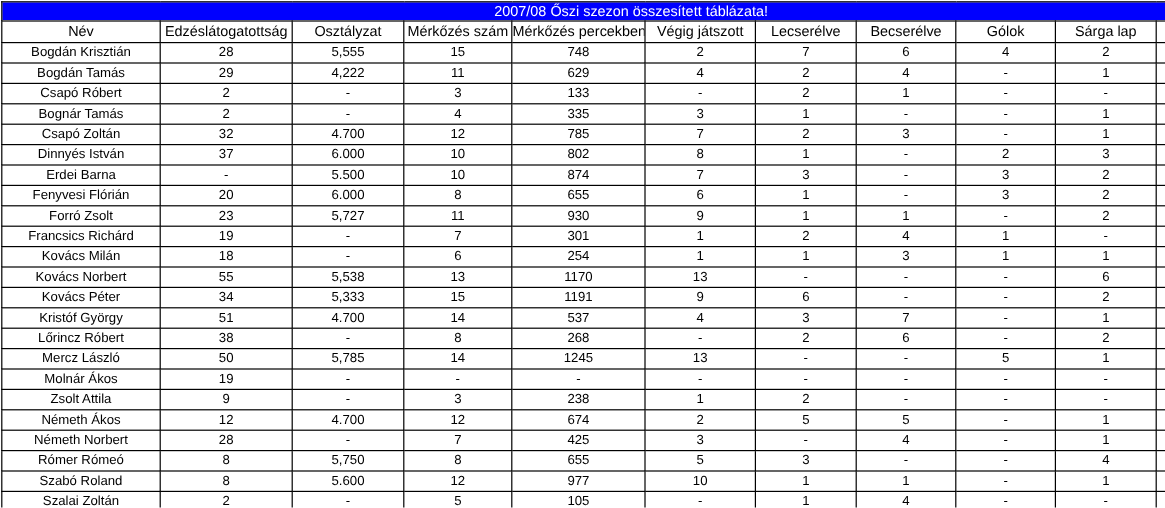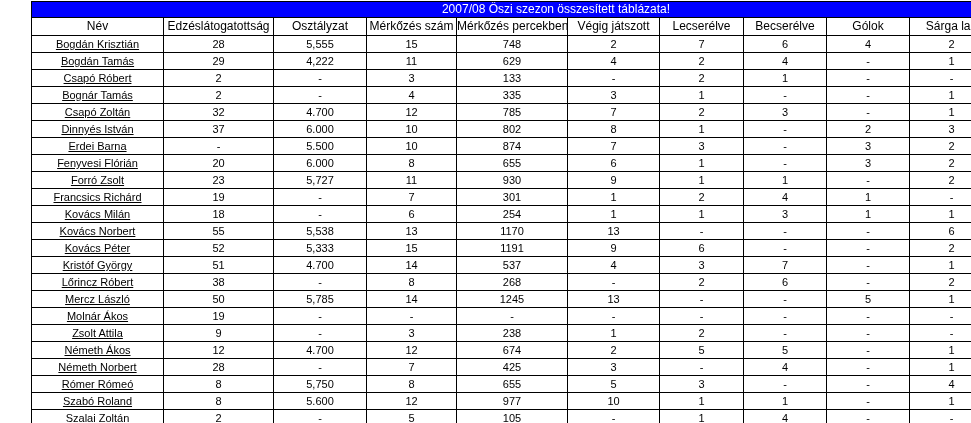--- a/index.html
+++ b/index.html
@@ -10,21 +10,20 @@
   body {
     font-family: "Liberation Sans", sans-serif;
     width: 971px;
     height: 423px;
     overflow: hidden;
   }
   #wrap {
     width: 971px;
     height: 423px;
     box-sizing: border-box;
-    padding-left: 30px;
   }
   table.sheet {
     border-collapse: collapse;
     table-layout: fixed;
     width: 969px;
     margin: 1px 0 0 1px;
     background: #ffffff;
   }
   table.sheet td, table.sheet th {
     border: 1px solid #000000;
@@ -51,21 +50,20 @@
     background: #ffffff;
     color: #000000;
     font-size: 12px;
     text-align: center;
     height: 17px;
     line-height: 17px;
   }
   td.name-cell {
     text-align: left;
     padding-left: 4px;
-    text-decoration: underline;
   }
   
   col.c0 { width: 132px; }
   col.c1 { width: 110px; }
   col.c2 { width: 93px; }
   col.c3 { width: 90px; }
   col.c4 { width: 111px; }
   col.c5 { width: 92px; }
   col.c6 { width: 84px; }
   col.c7 { width: 83px; }
@@ -259,21 +257,21 @@
           <td>1170</td>
           <td>13</td>
           <td>-</td>
           <td>-</td>
           <td>-</td>
           <td>6</td>
           <td>-</td>
         </tr>
         <tr>
           <td class="name-cell">Kovács Péter</td>
-          <td>52</td>
+          <td>34</td>
           <td>5,333</td>
           <td>15</td>
           <td>1191</td>
           <td>9</td>
           <td>6</td>
           <td>-</td>
           <td>-</td>
           <td>2</td>
           <td>-</td>
         </tr>

